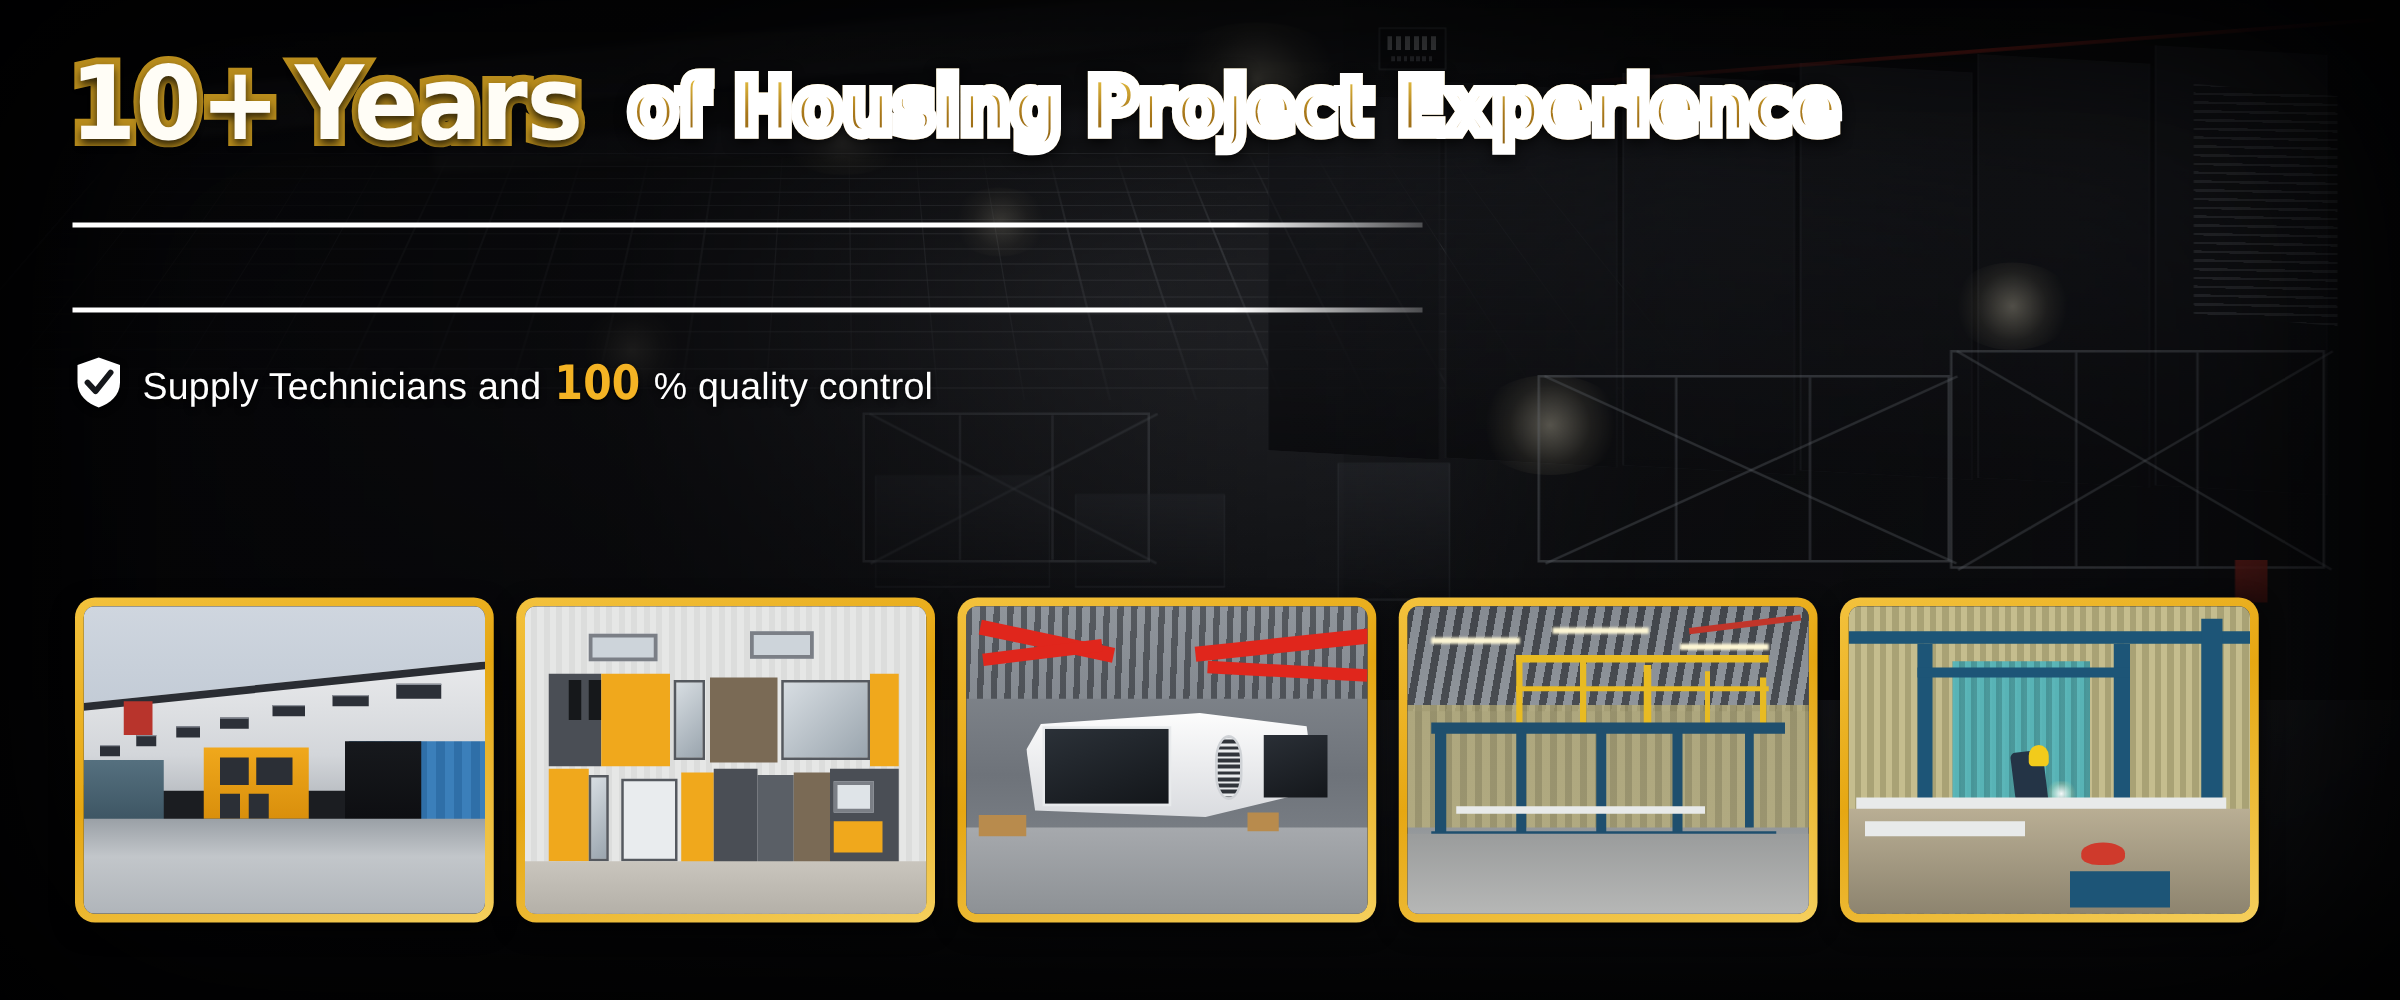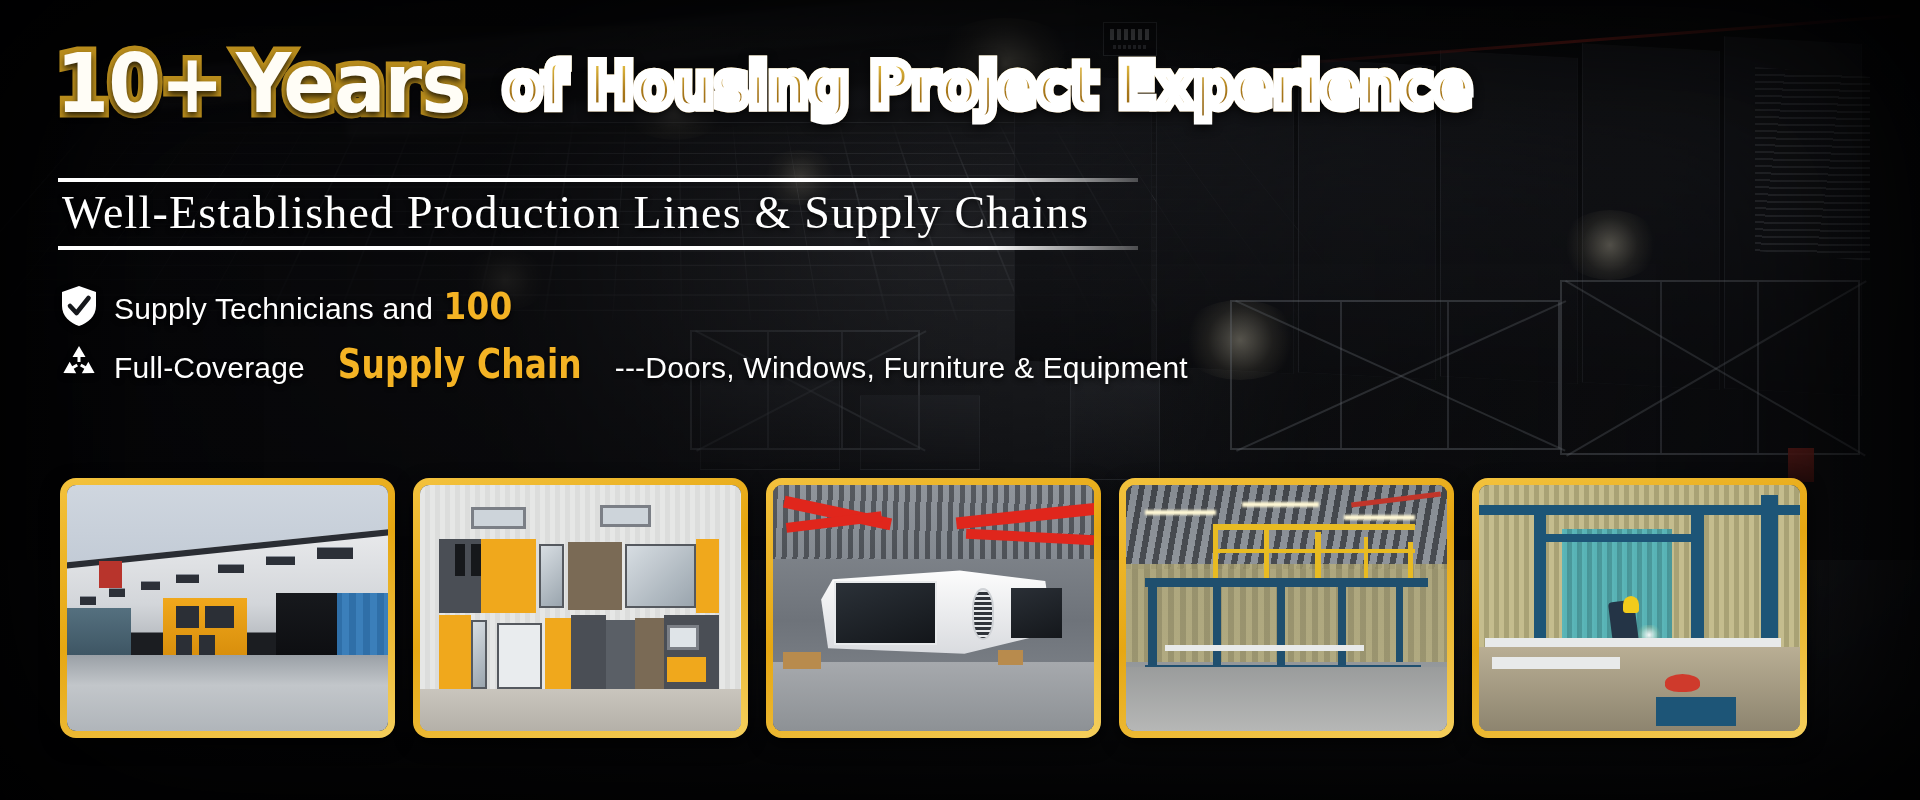--- a/index.html
+++ b/index.html
@@ -336,55 +336,39 @@
 
     <div class="headline">
       <div class="h-line">
         <span class="h-gold">10+</span>
         <span class="h-gold yrs">Years</span>
         <span class="h-white">of Housing Project Experience</span>
       </div>
     </div>
 
     <div class="rule top"></div>
-    <div class="subtitle">Well-Established Production Lines &amp; Supply Chains</div>
     <div class="rule bottom"></div>
 
     <div class="bullets">
 
 
       <div class="bullet">
         <span class="b-icon">
           <svg width="38" height="42" viewBox="0 0 38 42">
             <path d="M19 1 L36 7 V21 C36 31 28 38 19 41 C10 38 2 31 2 21 V7 Z" fill="#ffffff"></path>
             <path d="M10 21 L16.5 28 L28.5 13" fill="none" stroke="#15171b" stroke-width="4.6" stroke-linecap="round" stroke-linejoin="round"></path>
           </svg>
         </span>
         <span class="b-text">
           <span>Supply Technicians and</span>
           <span class="hl">100</span>
+          <span>% quality control</span>
         </span>
       </div>
 
-      <div class="bullet">
-        <span class="b-icon">
-          <svg width="42" height="40" viewBox="0 0 42 40">
-            <g fill="#ffffff">
-              <path d="M21 2 L27.5 13 L22.5 13 L22.5 18 L19.5 18 L19.5 13 L14.5 13 Z" transform="rotate(0 21 20)"></path>
-              <path d="M21 2 L27.5 13 L22.5 13 L22.5 18 L19.5 18 L19.5 13 L14.5 13 Z" transform="rotate(120 21 20)"></path>
-              <path d="M21 2 L27.5 13 L22.5 13 L22.5 18 L19.5 18 L19.5 13 L14.5 13 Z" transform="rotate(240 21 20)"></path>
-            </g>
-          </svg>
-        </span>
-        <span class="b-text">
-          <span>Full-Coverage</span>
-          <span class="hl wide">Supply Chain</span>
-          <span>---Doors, Windows, Furniture &amp; Equipment</span>
-        </span>
-      </div>
 
     </div>
 
     <div class="strip">
 
       <div class="card">
         <div class="card-inner">
           <div class="p1-sky"></div>
           <div class="p1-hall"></div>
           <div class="p1-eave"></div>

